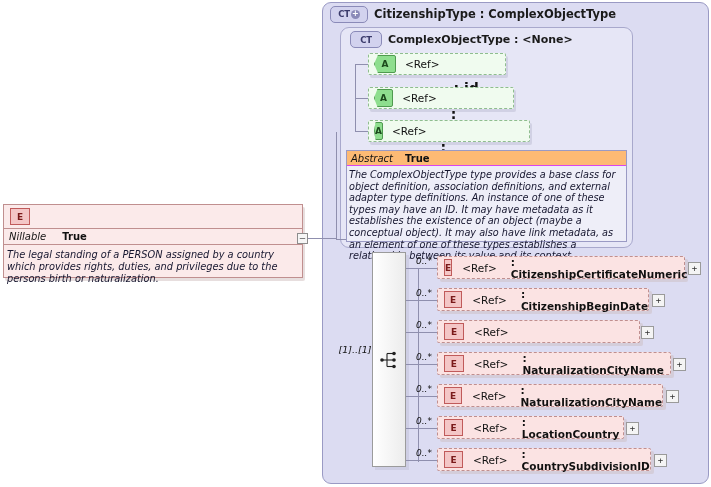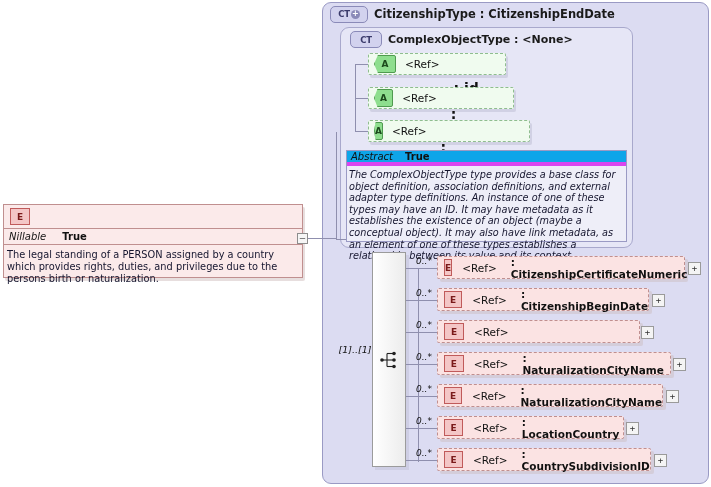--- a/index.html
+++ b/index.html
@@ -58,22 +58,22 @@
   }
   .attr-ref{margin-left:9px;font-size:10.5px;color:#111;font-weight:normal;}
   .attr-name{margin-left:14px;font-size:14px;color:#111;font-weight:bold;margin-top:48px;}
 
   
   #doc-block{
     left:346px;top:150px;width:281px;height:92px;
     background:#eeeef8;border:1px solid #9a9ac4;
   }
   #doc-abstract{
-    left:347px;top:151px;width:279px;height:15px;border-bottom:4px solid #d946ef;
-    display:flex;align-items:center;padding-left:4px;background:#0ea5e9;
+    left:347px;top:151px;width:279px;height:15px;border-bottom:1px solid #d946ef;
+    display:flex;align-items:center;padding-left:4px;background:#fdba74;
   }
   .doc-key{font-style:italic;font-size:10px;color:#111;}
   .doc-val{margin-left:12px;font-size:10px;font-weight:bold;color:#111;}
   #doc-text{
     left:349px;top:169px;width:276px;
     font-style:italic;font-size:9.7px;line-height:11.6px;color:#15152e;
   }
 
   
   #cz-shadow{left:5px;top:207px;width:300px;height:74px;background:#c9b6b6;opacity:.45;border-radius:2px;}
@@ -83,21 +83,21 @@
   .e-tag{
     width:18px;height:15px;margin-left:6px;background:#f4c6c6;border:1.5px solid #c05a5a;
     display:flex;align-items:center;justify-content:center;
     font-size:9px;font-weight:bold;color:#7a1a1a;
   }
   #cz-title{margin-left:10px;font-size:11.5px;font-weight:bold;color:#111;}
   #cz-nill{left:4px;top:229px;width:298px;height:16px;display:flex;align-items:center;
            padding-left:5px;border-bottom:1px solid #c08f8f;background:#fbeaea;}
   .cz-key{font-style:italic;font-size:10px;color:#111;}
   .cz-val{margin-left:16px;font-size:10px;font-weight:bold;color:#111;}
-  #cz-doc{left:7px;top:249px;width:292px;font-size:9.8px;
+  #cz-doc{left:7px;top:249px;width:292px;font-style:italic;font-size:9.8px;
           line-height:12px;color:#15152e;}
 
   
   .toggle{
     width:11px;height:11px;background:#f6f6f6;border:1px solid #8d8d8d;
     display:flex;align-items:center;justify-content:center;
     font-size:9px;line-height:9px;color:#333;font-family:"DejaVu Sans Mono",monospace;
   }
 
   
@@ -126,21 +126,21 @@
 </head>
 <body>
 
 <div class="abs" id="ct-panel"></div>
 
 <div class="abs" id="ct-header">
   <span class="badge-ct wide">
     <span>CT</span>
       <span class="plus-circle"></span>
   </span>
-  <span class="ct-title">CitizenshipType : CitizenshipEndDate</span>
+  <span class="ct-title">CitizenshipType : ComplexObjectType</span>
 </div>
 
 <div class="abs" id="cot-panel"></div>
 <div class="abs" id="cot-header">
   <span class="badge-ct">
     <span>CT</span>
   </span>
   <span class="cot-title">ComplexObjectType : &lt;None&gt;</span>
 </div>
 

